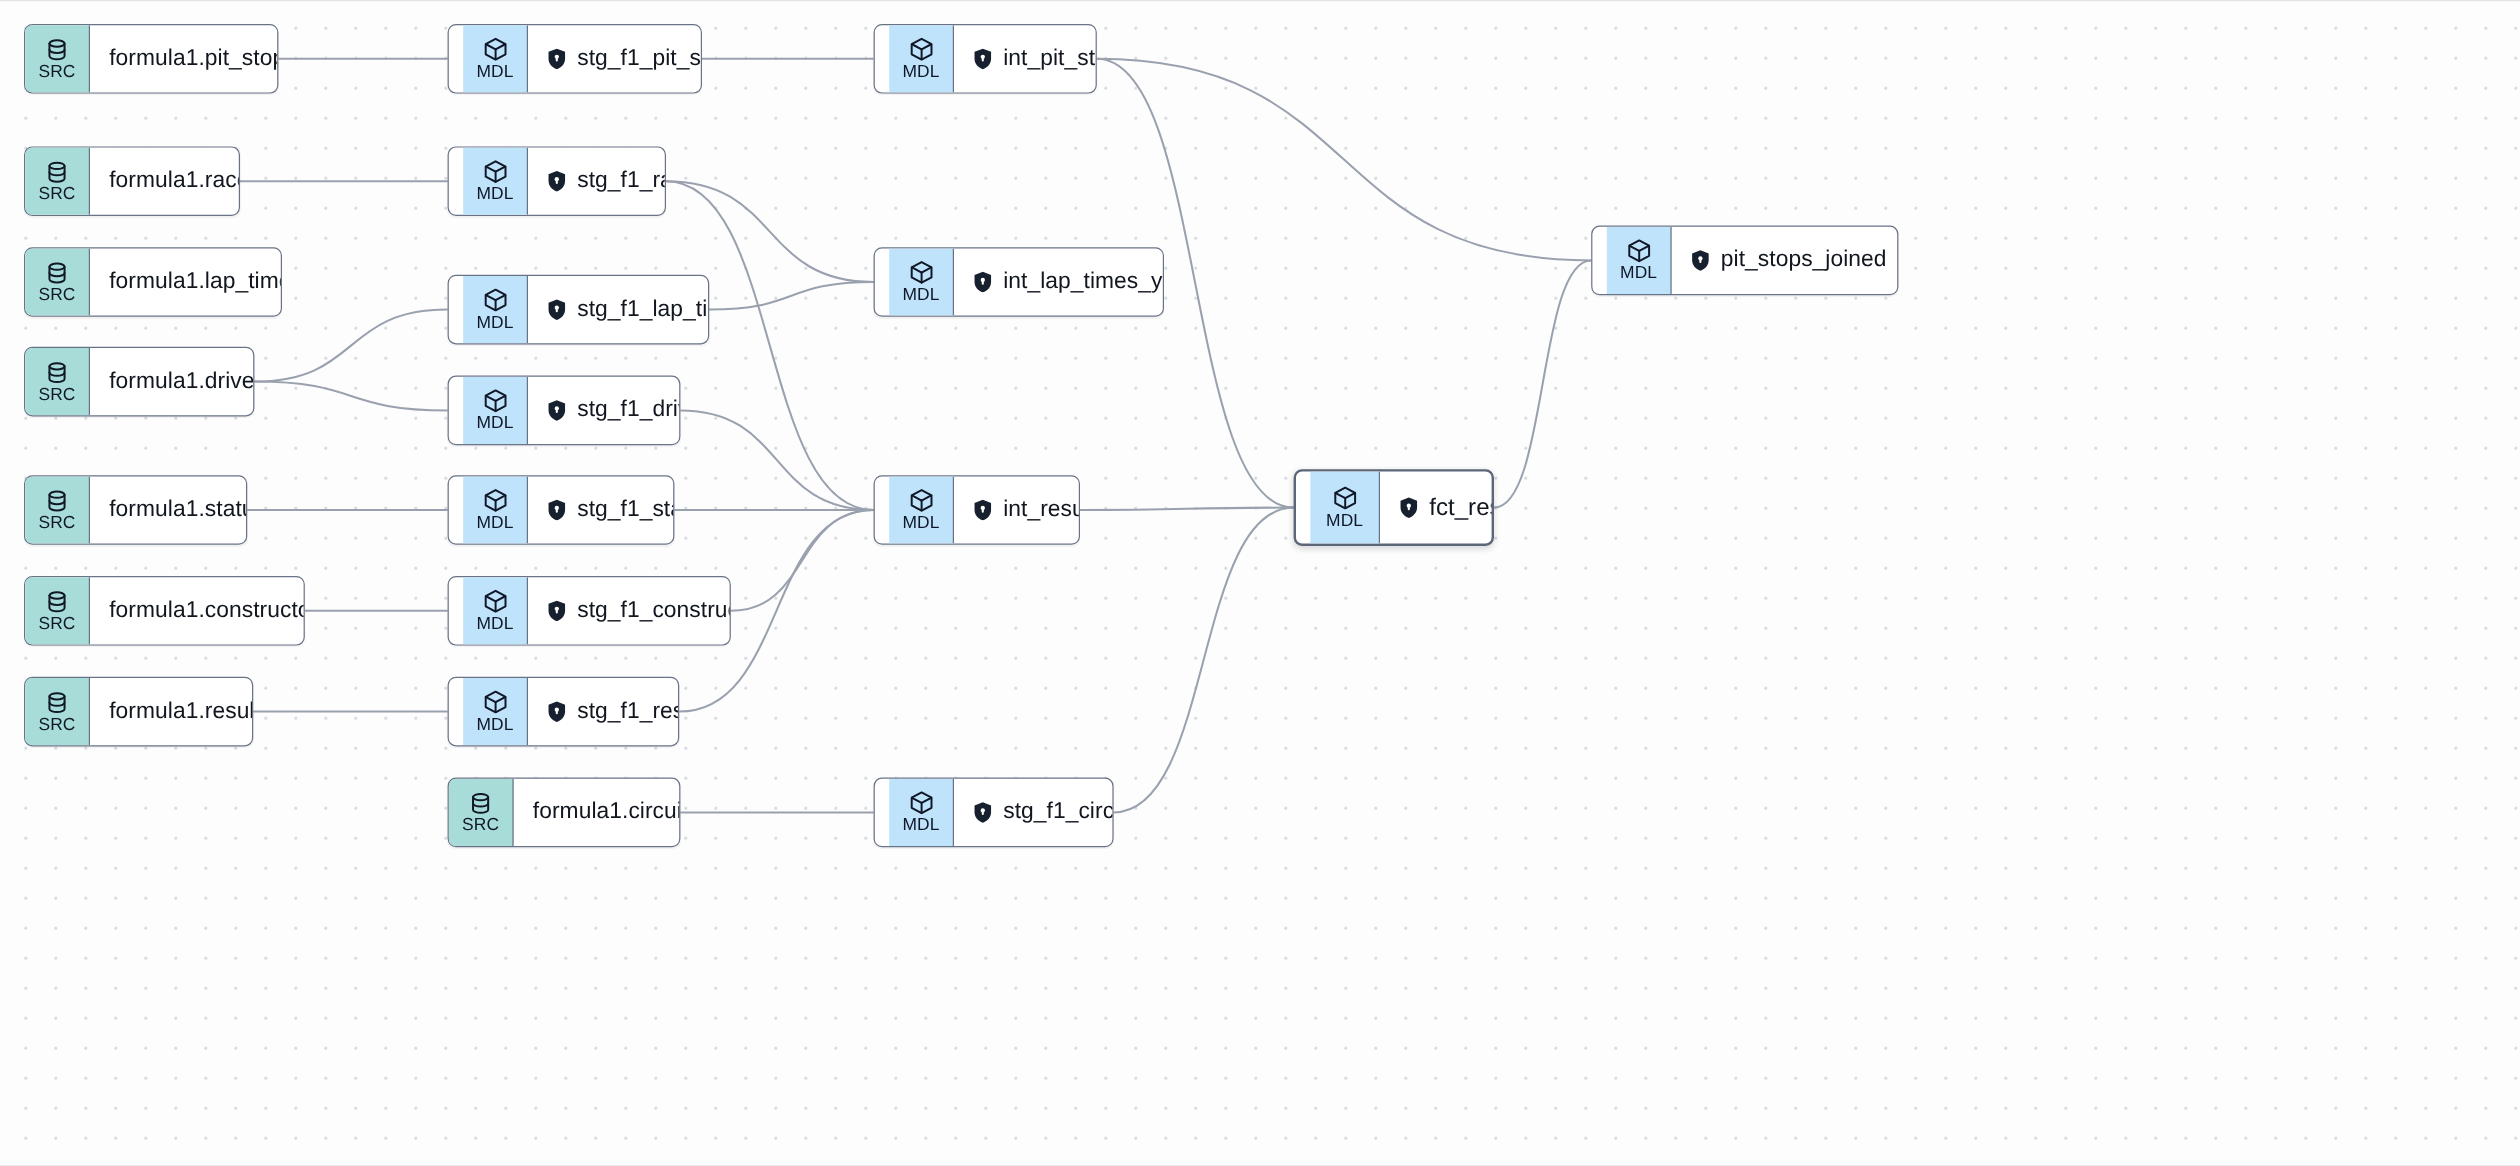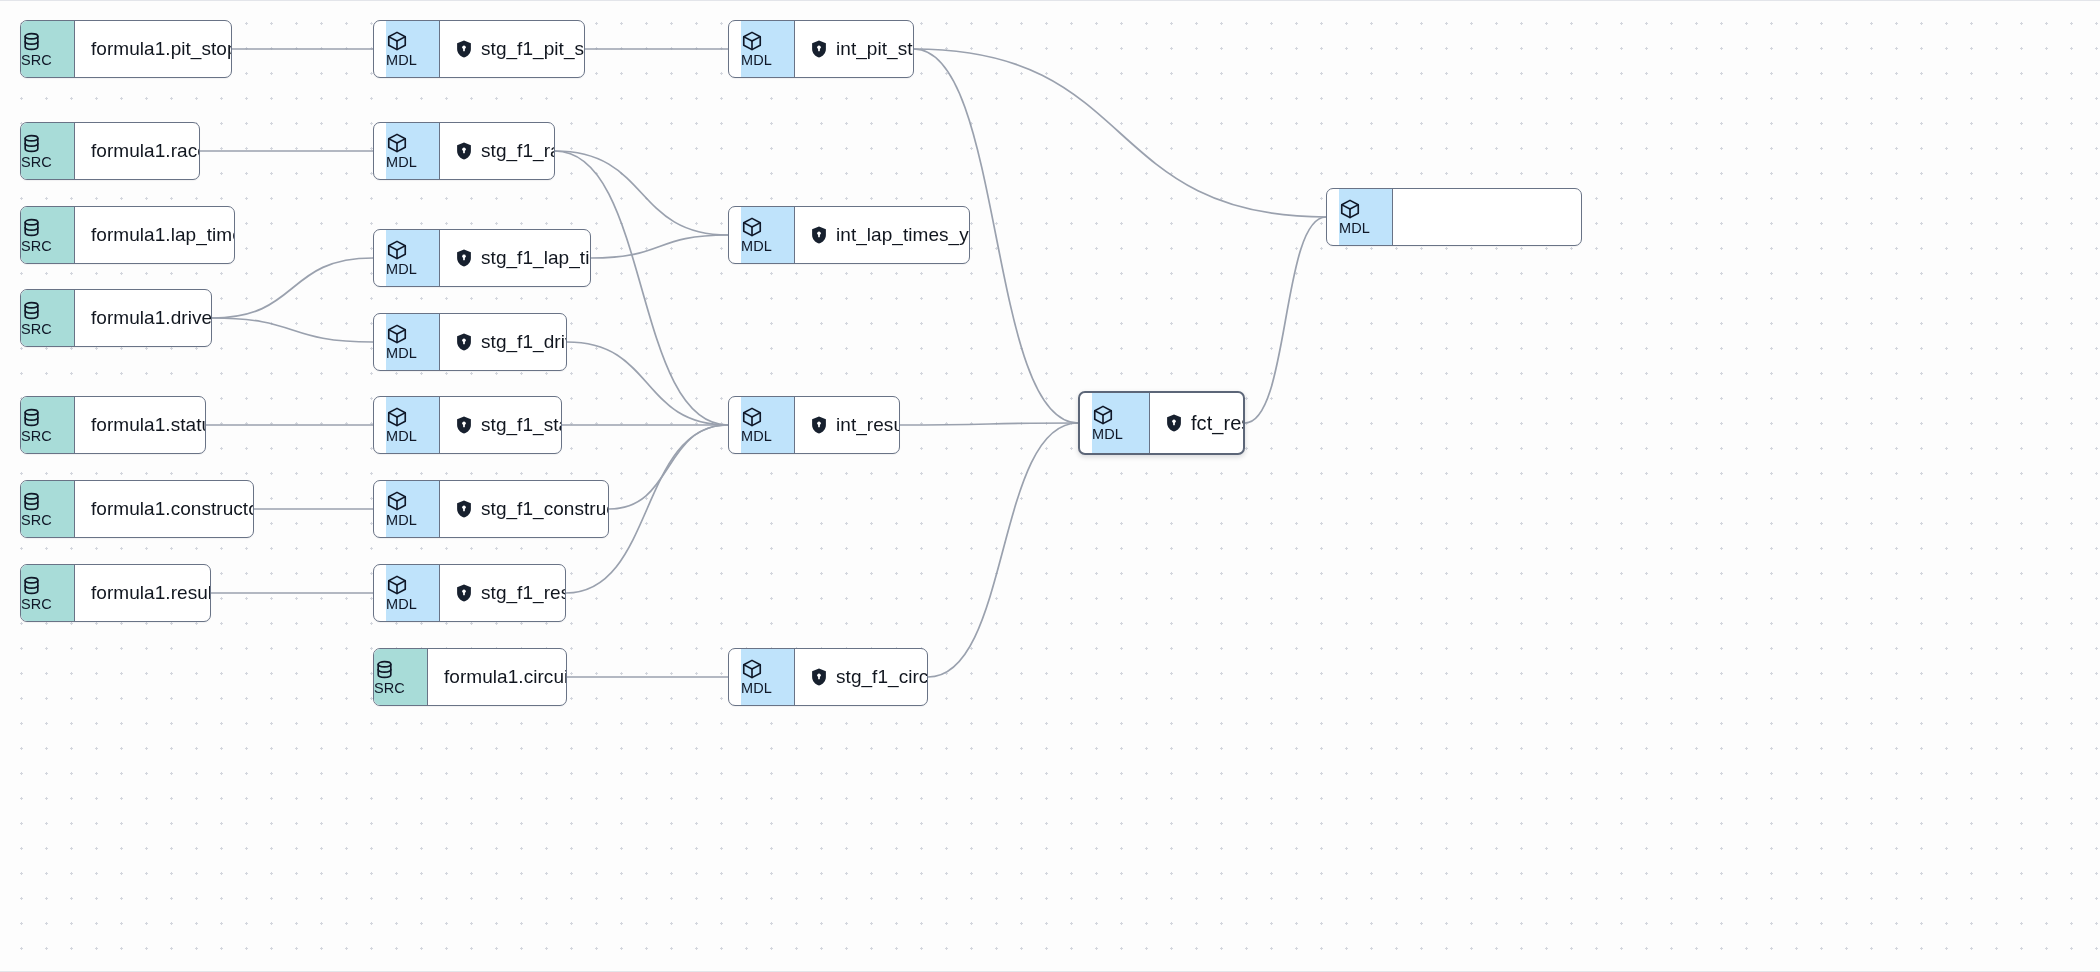--- a/index.html
+++ b/index.html
@@ -69,20 +69,21 @@
     border-width: 2px;
     border-color: #5c6678;
     box-shadow: 0 2px 5px rgba(16, 24, 40, .16);
   }
 
   .node-badge {
     width: 54px;
     flex: 0 0 54px;
     display: flex;
     flex-direction: column;
+    align-items: center;
     justify-content: center;
     gap: 1px;
     border-right: 1.4px solid #697386;
     box-sizing: border-box;
   }
   .node.selected .node-badge { width: 58px; flex: 0 0 58px; }
 
   .badge-src { background: #a8dcd8; }
   .badge-mdl { background: #bfe3fb; margin-left: 12px; }
 
@@ -469,14 +470,22 @@
     </div>
     <div class="node" style="left: 1326px; top: 188px; width: 256px;">
       <div class="node-badge badge-mdl">
         <span class="badge-icon"><svg width="22" height="22" viewBox="0 0 24 24" fill="none" stroke="#101828" stroke-width="1.8" stroke-linecap="round" stroke-linejoin="round">
             <path d="M12 2.6 21 7.4v9.2L12 21.4 3 16.6V7.4z"></path>
             <path d="M3.3 7.5 12 12.1l8.7-4.6"></path>
             <path d="M12 12.1v9.1"></path>
           </svg></span>
         <span class="badge-text">MDL</span>
       </div>
+      <div class="node-body">
+        <span class="shield-icon"><svg width="16" height="18" viewBox="0 0 20 23" fill="#17202e" stroke="none">
+            <path d="M10 .7 1.2 4.1v7.3c0 5 3.7 9.5 8.8 11.1 5.1-1.6 8.8-6.1 8.8-11.1V4.1z"></path>
+            <circle cx="10" cy="9.4" r="2.3" fill="#ffffff"></circle>
+            <rect x="8.9" y="9.4" width="2.2" height="5" rx="1.1" fill="#ffffff"></rect>
+          </svg></span>
+        <span class="node-label">pit_stops_joined</span>
+      </div>
     </div>
   </div>
 
 </body></html>

